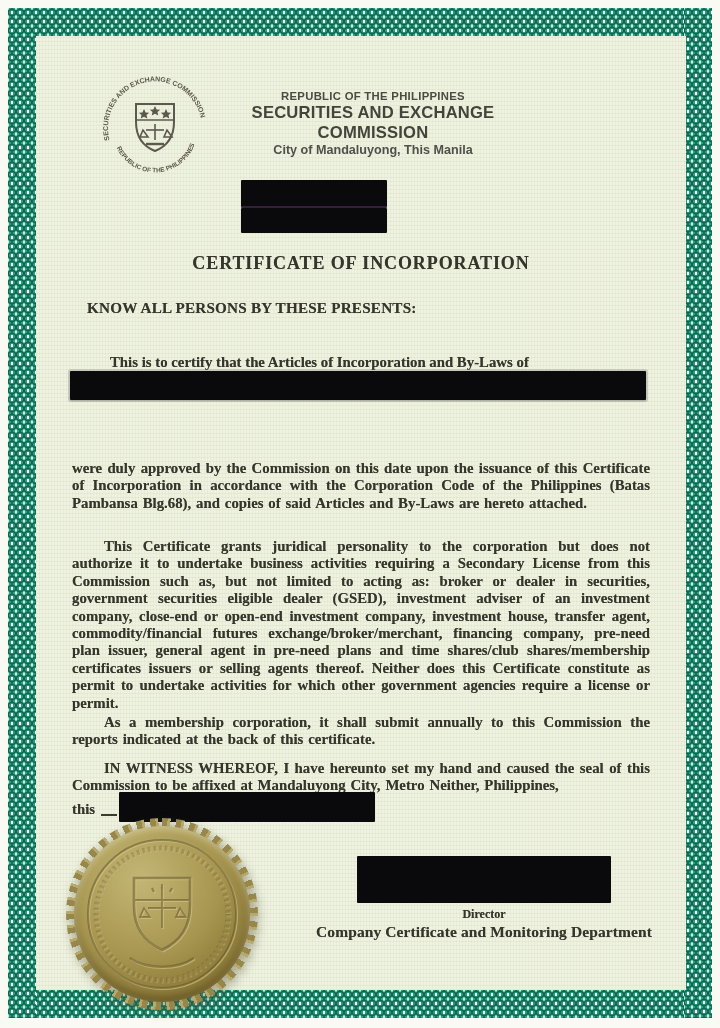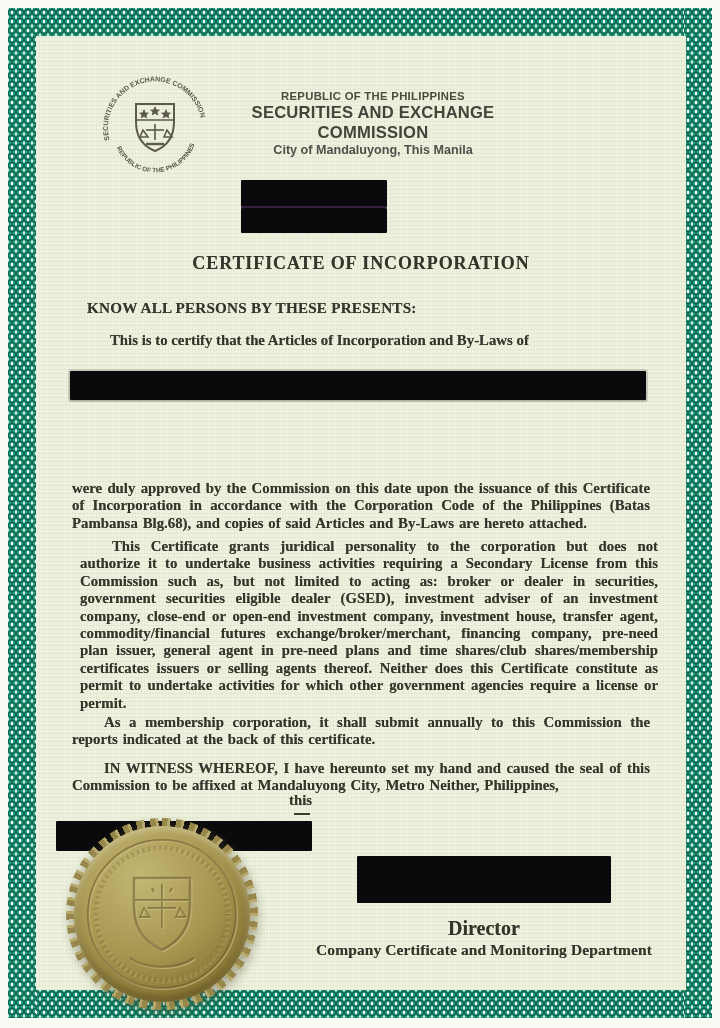--- a/index.html
+++ b/index.html
@@ -36,35 +36,35 @@
   .reg-block{position:absolute;left:200px;top:144px;display:flex;align-items:flex-start;}
   .reg-labels{text-align:right;font-size:14.6px;line-height:26.5px;letter-spacing:.2px;}
   .reg-redactions{margin-left:5px;width:146px;}
   .redaction{background:#0a0a0c;border-radius:1px;}
   .reg-redaction1{height:26px;border-bottom:2px solid #32203c;}
   .reg-redaction2{height:25px;}
   
   .title{position:absolute;left:0;right:0;top:217px;margin:0;text-align:center;
          font-size:18px;letter-spacing:.9px;}
   .salutation{position:absolute;left:51px;top:263px;font-size:15.2px;letter-spacing:.2px;}
-  .certify{position:absolute;left:42px;top:281px;width:560px;text-indent:32px;font-size:14.8px;}
+  .certify{position:absolute;left:42px;top:303px;width:560px;text-indent:32px;font-size:14.8px;}
   .name-redaction{position:absolute;left:34px;top:335px;width:576px;height:29px;
                   box-shadow:0 0 0 2px rgba(120,120,115,.28),0 1px 2px rgba(90,90,85,.35);}
   .para{position:absolute;left:36px;width:578px;margin:0;font-size:14.8px;line-height:17.4px;
         text-align:justify;word-spacing:1.2px;}
   .indent{text-indent:32px;}
-  .p1{top:444px;} .p2{top:502px;margin-left:8px;} .p3{top:678px;} .p4{top:724px;}
-  .this-row{position:absolute;left:20px;top:756px;display:flex;align-items:flex-end;flex-direction:column;}
+  .p1{top:424px;} .p2{top:502px;} .p3{top:678px;} .p4{top:724px;}
+  .this-row{position:absolute;left:36px;top:756px;display:flex;align-items:flex-end;}
   .this-label{font-size:14.8px;margin-bottom:4px;}
   .this-underscore{width:16px;border-bottom:2px solid #3a3a30;margin:0 2px 6px 6px;}
   .date-redaction{width:256px;height:30px;}
   
   .sig-block{position:absolute;left:270px;top:820px;width:356px;text-align:center;}
   .sig-redaction{width:254px;height:47px;margin:0 auto;}
-  .director{font-size:20px;margin-top:14px;}
+  .director{font-size:12px;margin-top:4px;}
   .department{font-size:15.5px;margin-top:1px;letter-spacing:.1px;}
   
   .gold-seal{position:absolute;left:28px;top:780px;width:196px;height:196px;z-index:5;
              filter:drop-shadow(2px 4px 4px rgba(90,85,55,.45));}
   .seal-teeth{position:absolute;inset:2px;border-radius:50%;
               background:repeating-conic-gradient(#97874a 0deg 3.4deg,#b7a96b 3.4deg 5.2deg,rgba(151,135,74,0) 5.2deg 8.6deg);}
   .seal-face{position:absolute;inset:10px;border-radius:50%;
              background:
                radial-gradient(circle at 38% 30%, #c3b675, #a6954f 48%, #897737 76%, #6f602c 98%);
              box-shadow:inset 0 3px 7px rgba(255,250,220,.45), inset 0 -5px 9px rgba(60,48,10,.45);}

